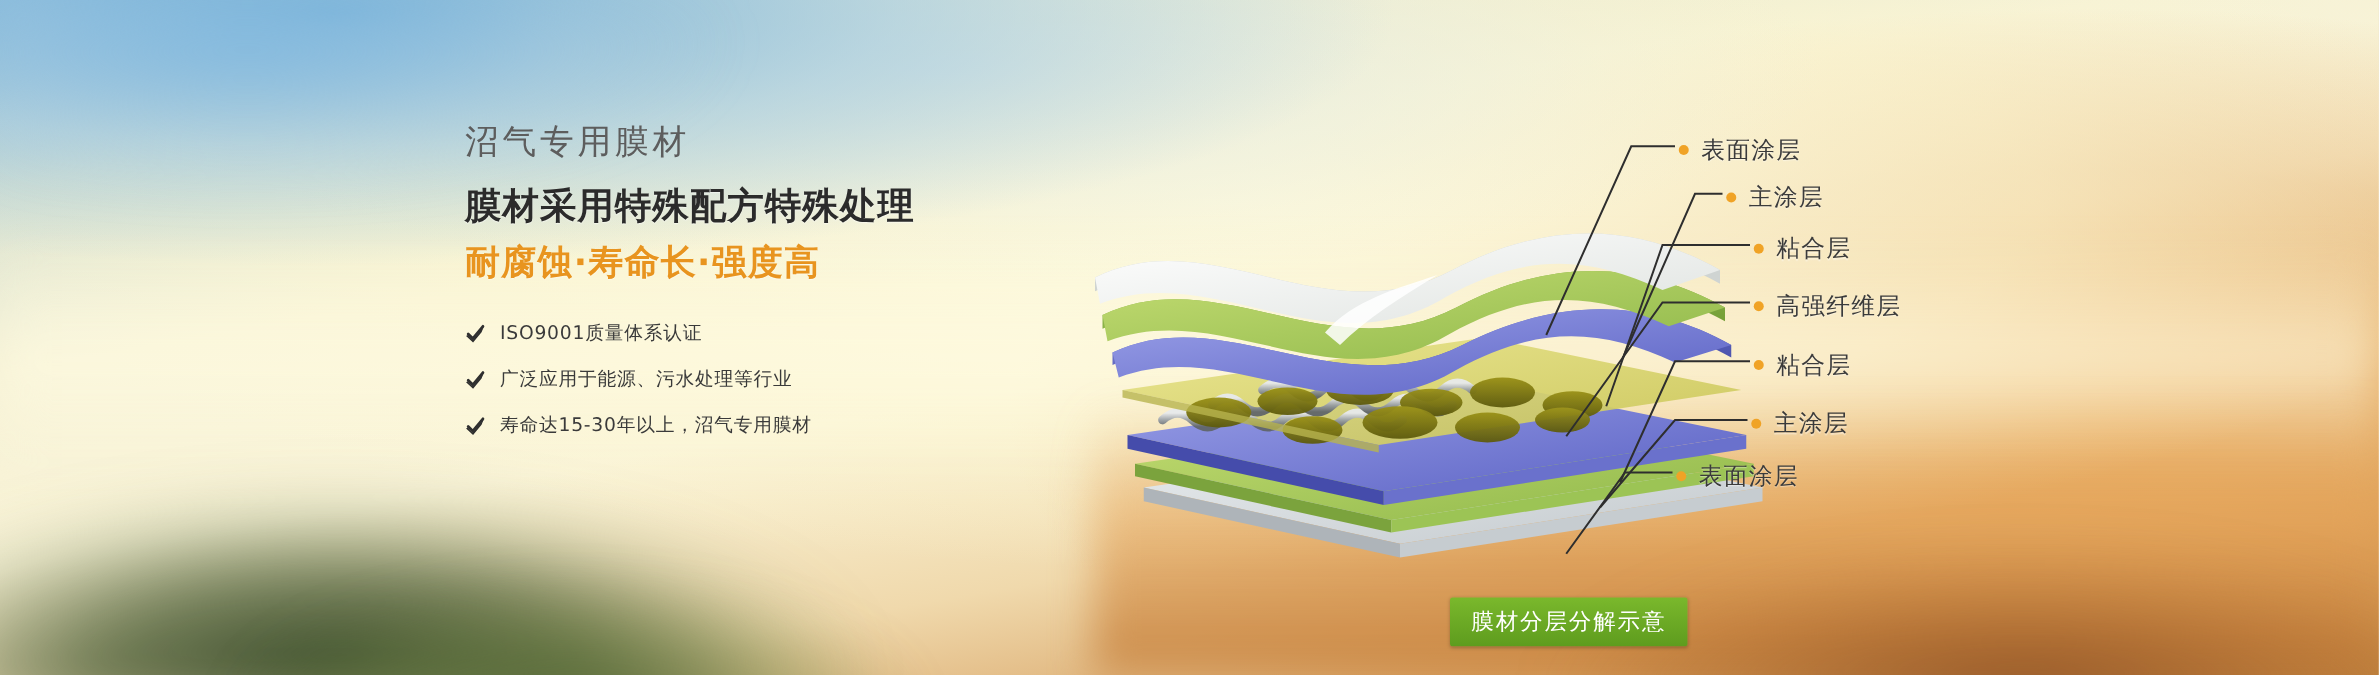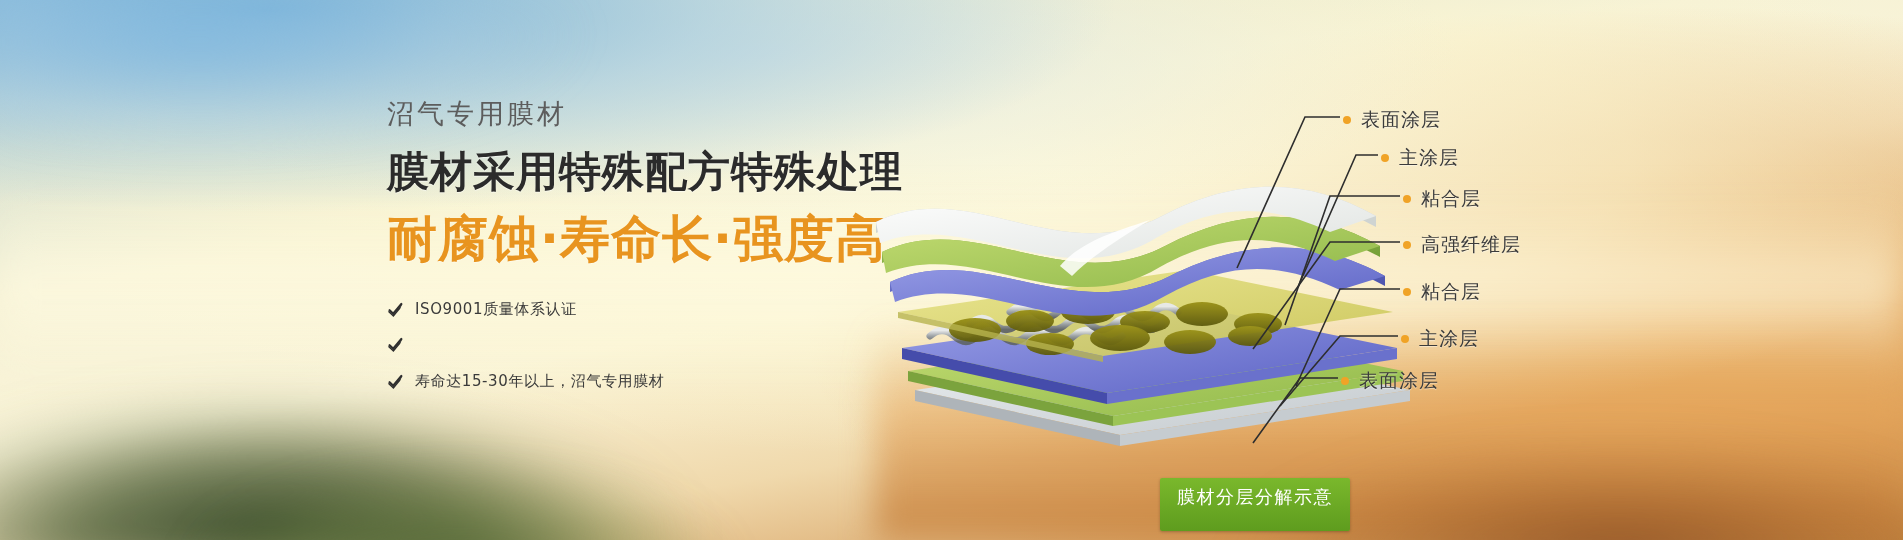--- a/index.html
+++ b/index.html
@@ -43,33 +43,33 @@
     background:linear-gradient(to bottom, rgba(255,252,228,0) 0%, rgba(255,251,226,0.62) 48%, rgba(255,248,218,0) 100%);
     filter:blur(18px);
   }
   .bg-sky-glow {
     position:absolute; left:0; top:0; width:900px; height:210px;
     background:radial-gradient(ellipse 54% 70% at 22% 16%, rgba(132,186,224,0.75) 0%, rgba(176,208,228,0.30) 52%, rgba(0,0,0,0) 80%);
     filter:blur(20px);
   }
 
   
-  .copy { position:absolute; left:387px; top:98px; width:560px; }
+  .copy { position:absolute; left:372px; top:98px; width:560px; }
   .eyebrow {
     font-size:27px; color:#5d5d5d; letter-spacing:3px; line-height:1.2;
     font-family:"DejaVu Sans","Liberation Sans",sans-serif; font-weight:400;
   }
   .headline {
-    margin-top:16px; font-size:42px; font-weight:bold; color:#2b2b2b;
+    margin-top:16px; font-size:29px; font-weight:bold; color:#2b2b2b;
     letter-spacing:1px; line-height:1.25; white-space:nowrap;
     font-family:"DejaVu Sans","Liberation Sans",sans-serif;
     text-shadow:0 1px 1px rgba(255,255,255,0.55);
   }
   .subhead {
-    margin-top:9px; font-size:50px; font-weight:bold; color:#e8941f;
+    margin-top:9px; font-size:28px; font-weight:bold; color:#e8941f;
     letter-spacing:1px; line-height:1.25; white-space:nowrap;
     font-family:"DejaVu Sans","Liberation Sans",sans-serif;
     text-shadow:0 1px 1px rgba(255,255,255,0.45);
   }
   .bullets { margin-top:30px; }
   .bullet { display:flex; align-items:flex-end; margin-bottom:18px; }
   .check { width:17px; height:17px; margin-right:11px; flex:none; }
   .bullet-text {
     font-size:15px; color:#3a3a3a; letter-spacing:0.6px; white-space:nowrap;
     font-family:"DejaVu Sans","Liberation Sans",sans-serif;
@@ -86,21 +86,21 @@
     font-size:19px; color:#3b3b3b; letter-spacing:1px;
     font-family:Liberation Sans, sans-serif;
     text-shadow:0 1px 1px rgba(255,255,255,0.5);
   }
   .leaders { position:absolute; left:0; top:0; width:1903px; height:540px; pointer-events:none; }
 
   
   .badge {
     position:absolute; left:1160px; top:478px;
     background:linear-gradient(to bottom,#7ab82c 0%,#5e9c1e 100%);
-    padding:7px 17px 22px; border-radius:2px;
+    padding:7px 17px 8px; border-radius:2px;
     box-shadow:0 1px 3px rgba(0,0,0,0.25);
     text-align:center;
   }
   .badge-text {
     color:#ffffff; font-size:18px; letter-spacing:1.5px;
     font-family:"DejaVu Sans","Liberation Sans",sans-serif;
   }
 </style>
 </head>
 <body>
@@ -126,20 +126,21 @@
           <path d="M2.5 10.5 L7.2 15.2 L17.8 2.6 L15.6 8.0 L7.6 17.6 L1.0 11.6 Z" fill="#2f2f2f"></path>
           <path d="M3.0 9.6 L7.3 13.9 L16.9 2.4" fill="none" stroke="#2f2f2f" stroke-width="2.6" stroke-linecap="round"></path>
         </svg>
         <span class="bullet-text">ISO9001质量体系认证</span>
       </div>
       <div class="bullet">
         <svg class="check" viewBox="0 0 20 20">
           <path d="M2.5 10.5 L7.2 15.2 L17.8 2.6 L15.6 8.0 L7.6 17.6 L1.0 11.6 Z" fill="#2f2f2f"></path>
           <path d="M3.0 9.6 L7.3 13.9 L16.9 2.4" fill="none" stroke="#2f2f2f" stroke-width="2.6" stroke-linecap="round"></path>
         </svg>
+        <span class="bullet-text">广泛应用于能源、污水处理等行业</span>
       </div>
       <div class="bullet">
         <svg class="check" viewBox="0 0 20 20">
           <path d="M2.5 10.5 L7.2 15.2 L17.8 2.6 L15.6 8.0 L7.6 17.6 L1.0 11.6 Z" fill="#2f2f2f"></path>
           <path d="M3.0 9.6 L7.3 13.9 L16.9 2.4" fill="none" stroke="#2f2f2f" stroke-width="2.6" stroke-linecap="round"></path>
         </svg>
         <span class="bullet-text">寿命达15-30年以上，沼气专用膜材</span>
       </div>
     </div>
   </div>

